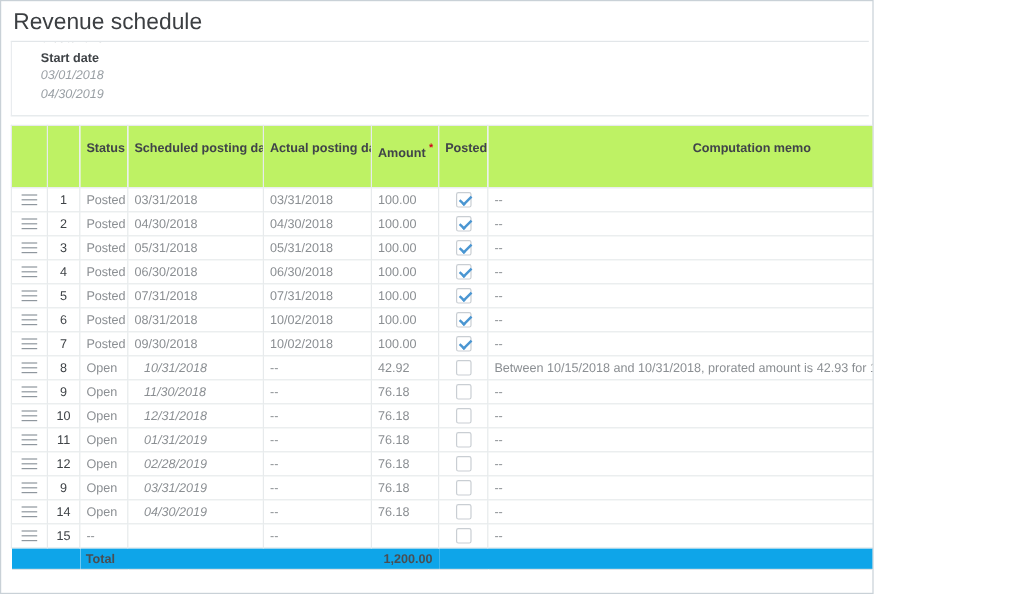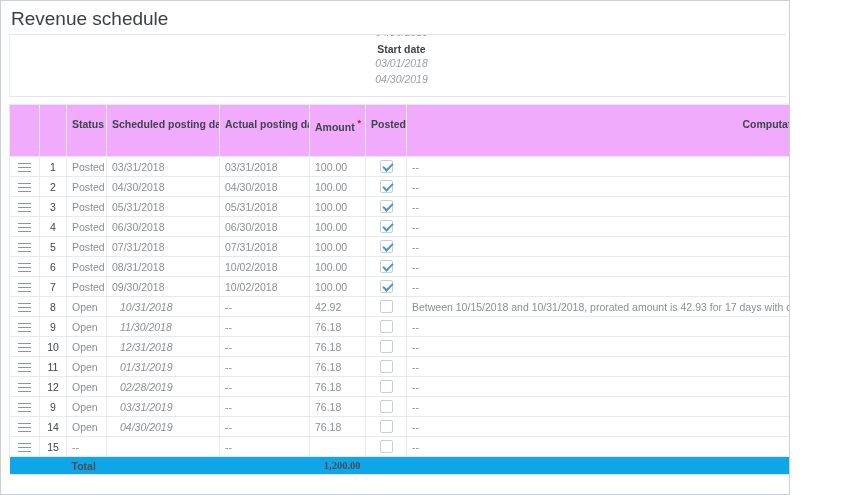--- a/index.html
+++ b/index.html
@@ -1,37 +1,37 @@
 <!DOCTYPE html>
 <html style="--check: #4a96d2; --req: #d0021b;"><head>
 <meta charset="utf-8">
 <style>
   :root{ --check:#4a96d2; --req:#d0021b; }
   *{ box-sizing:border-box; margin:0; padding:0; }
   html,body{ background:#fff; }
   body{ font-family:"Liberation Sans", sans-serif; color:#8b8f93; }
-  .page{ width:790px; height:495px; background:#fff; border:1px solid #c9d1d7; position:relative; overflow:hidden; }
+  .page{ width:728px; height:495px; background:#fff; border:1px solid #c9d1d7; position:relative; overflow:hidden; }
 
   .title{ font-size:19px; color:#3c3f42; padding:7px 0 0 10px; height:33px; }
 
   .summary-panel{ position:absolute; left:8px; right:3px; top:33px; height:63px;
                   border-top:1px solid #e2e6e9; border-bottom:1px solid #e2e6e9;
-                  border-left:1px solid #e9ecef; padding-left:7px; overflow:hidden;text-align:center; }
+                  border-left:1px solid #e9ecef; padding-left:24px; overflow:hidden; }
   .clipped-row{ height:5px; overflow:hidden; }
   .clipped-row span{ display:block; margin-top:-9px; font-size:10.5px; color:#9aa0a5; }
   .field-label{ font-size:10.5px; font-weight:bold; color:#3f4347; margin-top:3px; }
   .field-value{ font-size:10.5px; color:#9aa0a5; margin-top:2px; margin-bottom:4px;font-style:italic; }
 
   table.grid{ position:absolute; left:8px; top:103px; width:838px;
               border-collapse:collapse; table-layout:fixed;
               font-size:10.5px; color:#8b8f93; }
   table.grid th, table.grid td{ border:1px solid #e7eaec; overflow:hidden; white-space:nowrap; }
   table.grid thead th{ height:52px; vertical-align:top; padding:13px 5px 0 5px;
-                       text-align:right; font-size:10.5px; font-weight:bold; color:#404449;
-                       background:#f0abfc; }
+                       text-align:center; font-size:10.5px; font-weight:bold; color:#404449;
+                       background:#bef264; }
   th.amount-h{ text-align:center; }
   sup.req{ color:var(--req); font-size:9px; }
 
   table.grid tbody td{ height:20px; padding:0 5px; background:#fff; }
   td.drag-cell{ text-align:center; padding:0; }
   td.num-cell{ text-align:center; color:#3f4347; padding:0 2px; }
   td.sched-cell{ padding-left:6px; }
   td.sched-cell.editable{ padding-left:13px;font-style:italic; }
   td.amount-cell{ text-align:left; padding-right:8px; }
   td.posted-cell{ text-align:center; padding:0; }
@@ -42,21 +42,21 @@
               background:linear-gradient(#8f979e,#8f979e) center/100% 1px no-repeat; }
   .checkbox{ display:inline-block; width:13px; height:13px; border:1px solid #c9ced3;
              border-radius:2px; background:#fff; position:relative; vertical-align:middle; }
   .checkbox.checked::after{ content:""; position:absolute; left:2px; top:2px; width:8px; height:4px;
              border-left:2px solid var(--check); border-bottom:2px solid var(--check);
              transform:rotate(-45deg); }
 
   table.grid tfoot td{ height:18px; background:#0ea5e9; border:none;
              border-top:1px solid #dfe3e6; border-bottom:1px solid #dfe3e6;
              font-weight:bold; color:#4a4e52; font-size:10.5px; padding:0 5px; }
-  td.total-amount{ text-align:right; padding-right:8px;font-family:Liberation Serif, serif; }
+  td.total-amount{ text-align:right; padding-right:8px; }
 </style>
 </head>
 <body>
 
 <div class="page">
 
   <div class="title">Revenue schedule</div>
 
   <div class="summary-panel">
     <div class="clipped-row">

